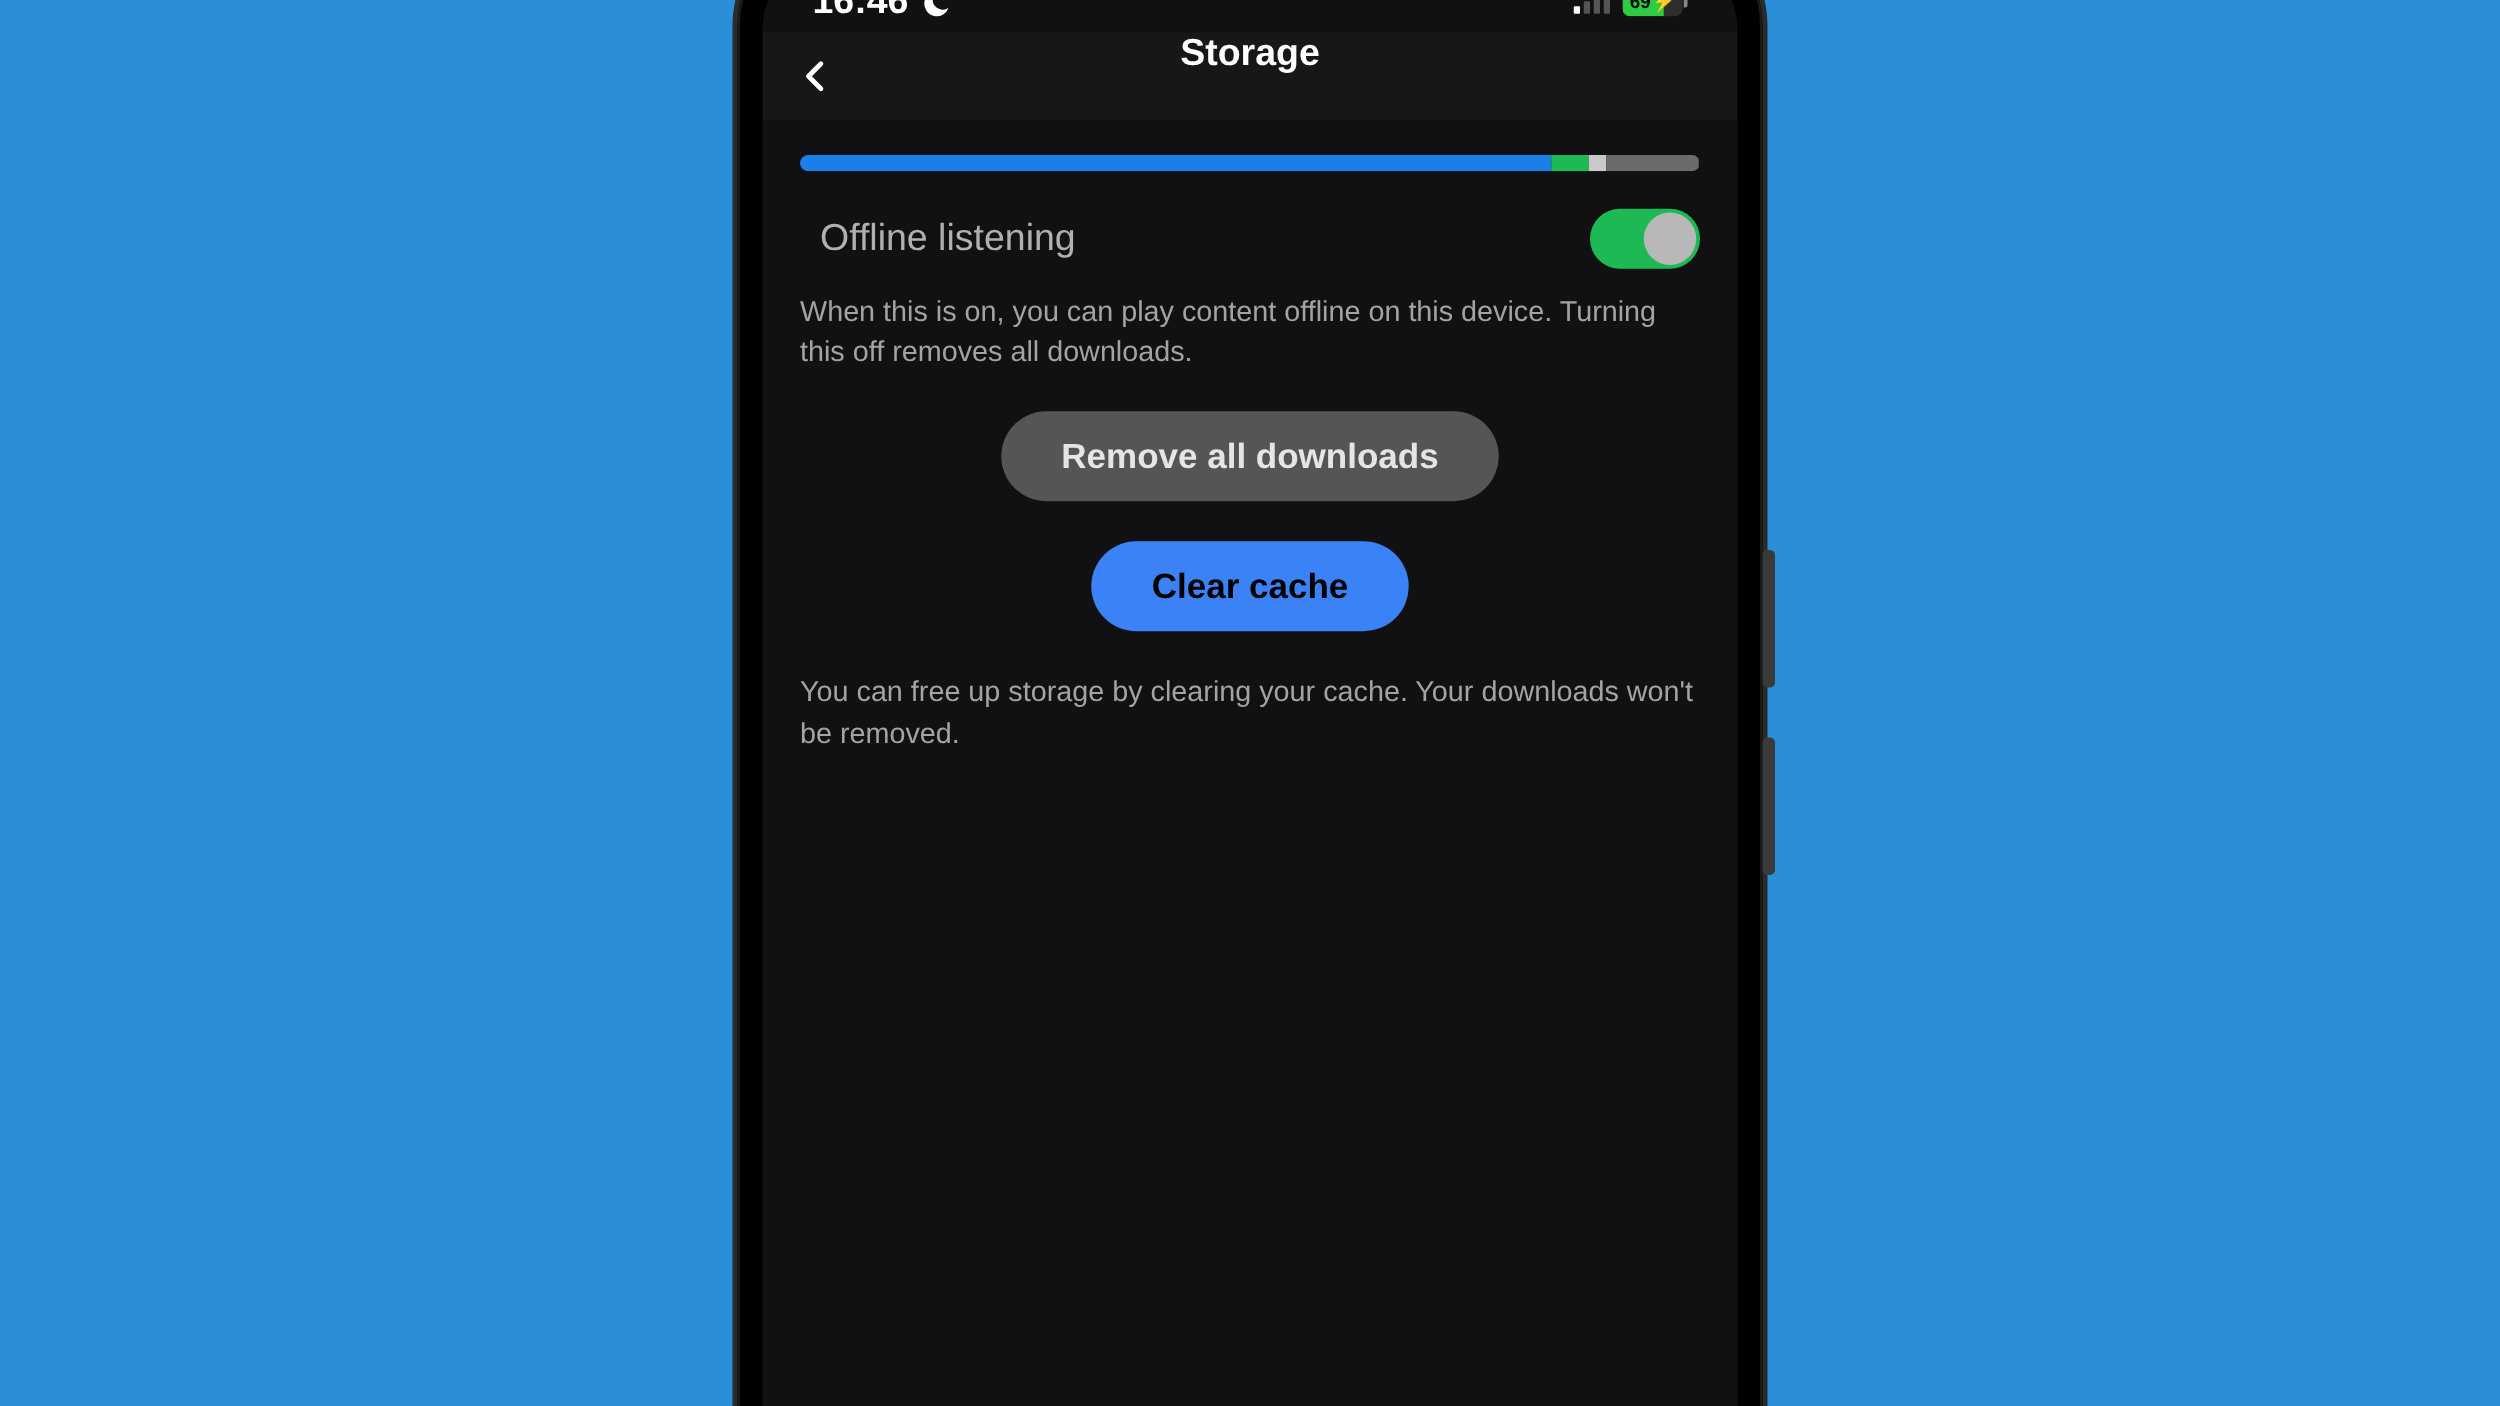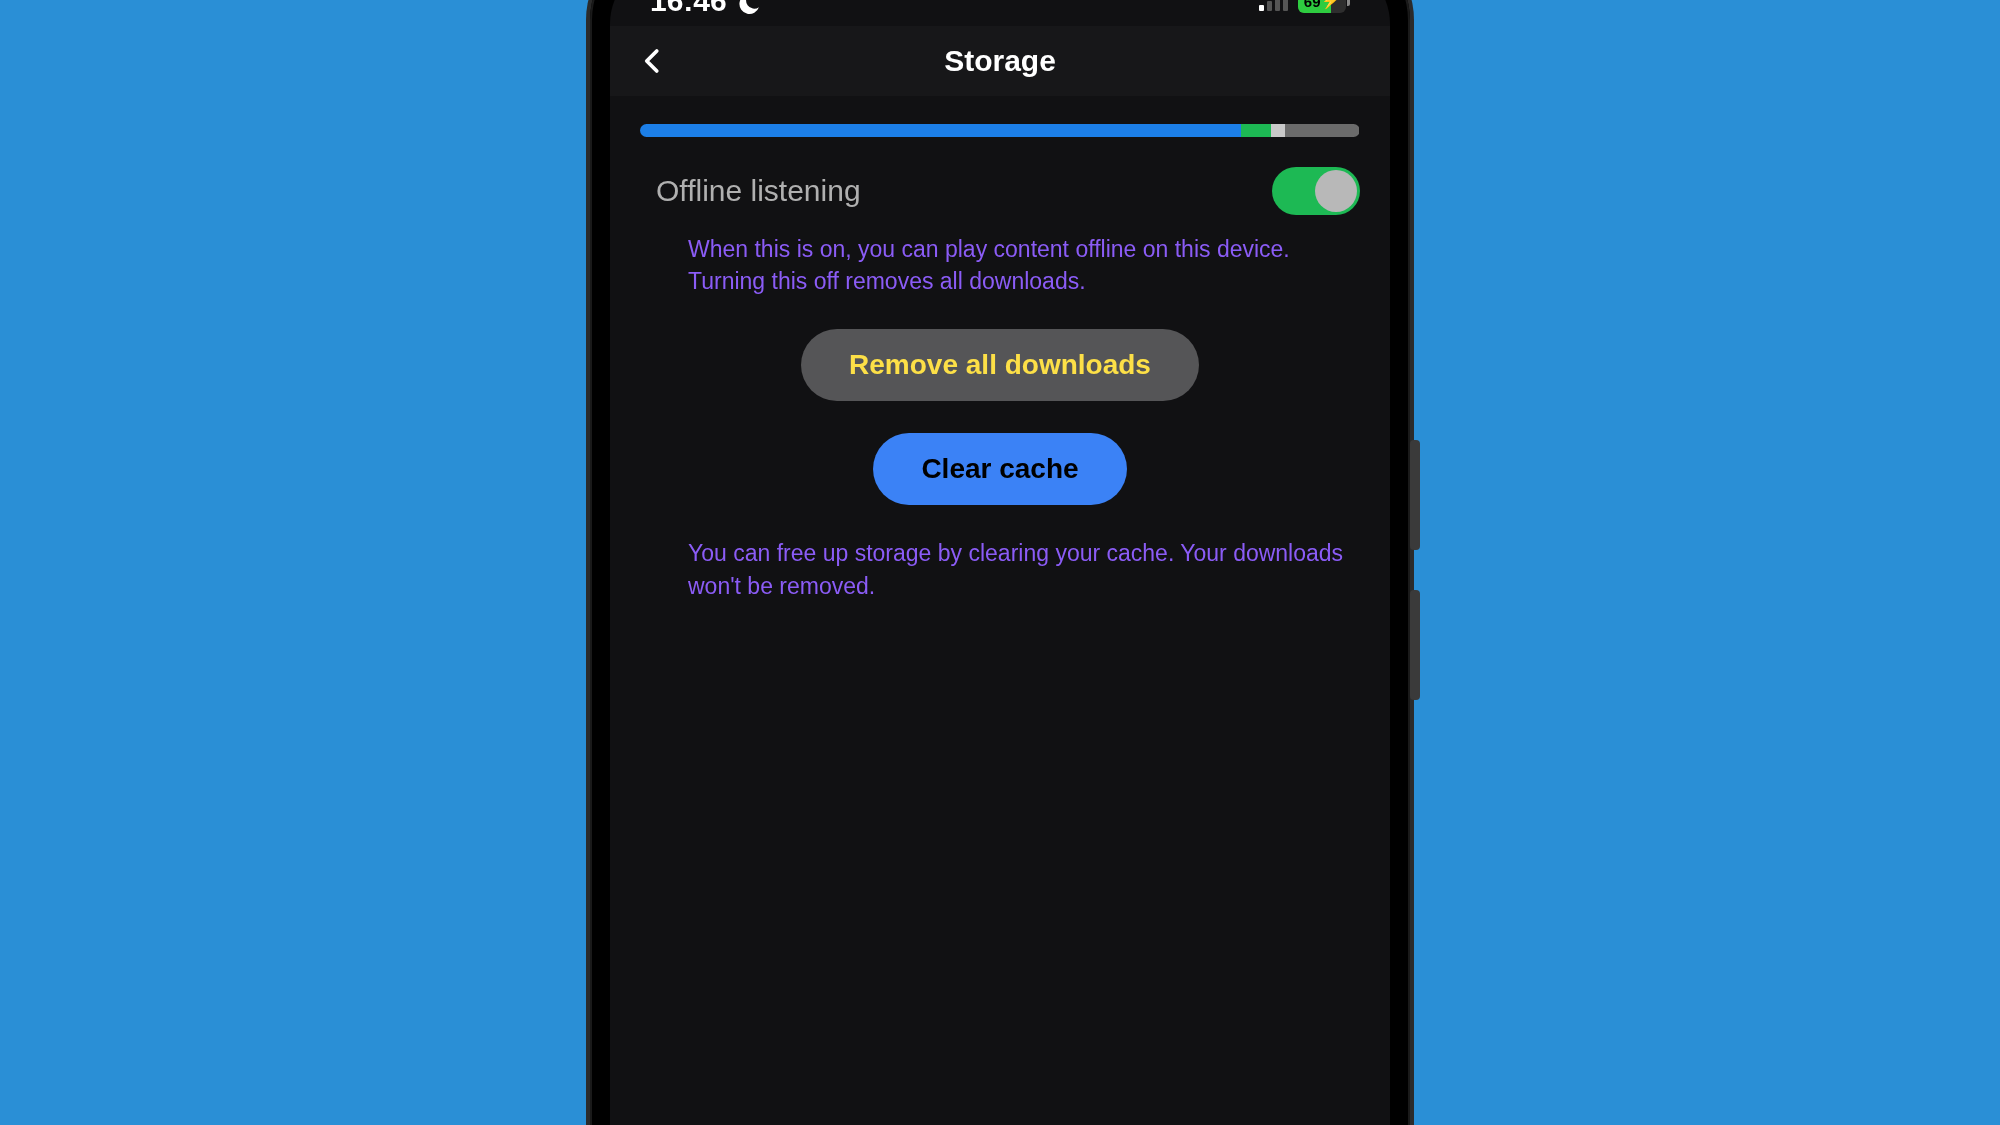--- a/index.html
+++ b/index.html
@@ -109,21 +109,21 @@
     color: #000;
     gap: 1px;
   }
   .battery-tip {
     width: 3px; height: 10px; background:#888; border-radius: 0 2px 2px 0; margin-left:1px;
   }
   .nav-bar {
     position: relative;
     height: 70px;
     display: flex;
-    align-items: center;
+    align-items: flex-start;
     justify-content: center;
     background: #171719;
   }
   .back-btn {
     position: absolute;
     left: 26px;
     top: 50%;
     transform: translateY(-50%);
     width: 34px; height: 34px;
     display:flex; align-items:center; justify-content:center;
@@ -181,39 +181,38 @@
     right: 3px;
     top: 3px;
     width: 42px;
     height: 42px;
     border-radius: 50%;
     background: #b8b8b8;
   }
   .desc {
     font-size: 23px;
     line-height: 1.4;
-    color: #8b5cf6;
+    color: #a3a3a3;
     margin-bottom: 32px;
-    margin-left: 48px;
   }
   .btn-row {
     display: flex;
     justify-content: center;
     margin-bottom: 32px;
   }
   .pill-btn {
     padding: 20px 48px;
     border-radius: 46px;
     font-size: 28px;
     font-weight: 700;
     border: none;
   }
   .pill-grey {
     background: #555557;
-    color: #fde047;
+    color: #e5e5e5;
     text-align: right;
   }
   .pill-white {
     background: #3b82f6;
     color: #000;
   }
 </style>
 </head>
 <body>
 

